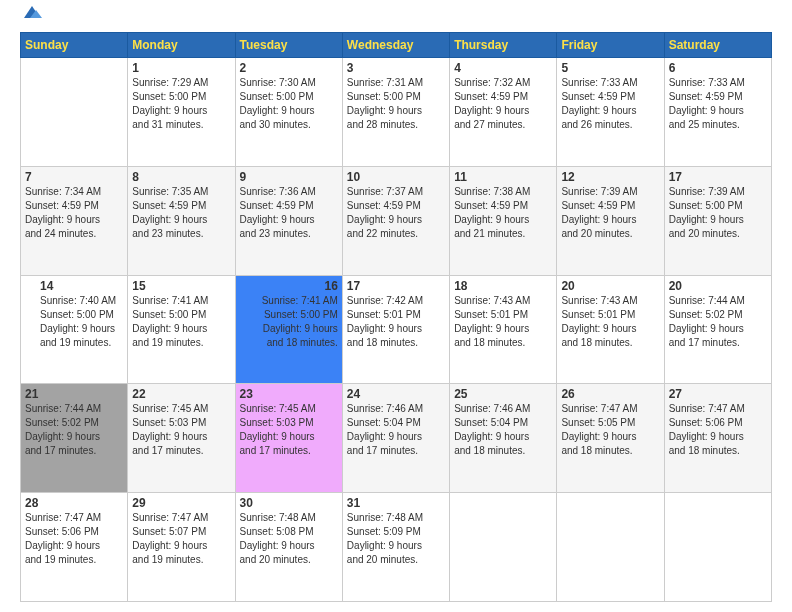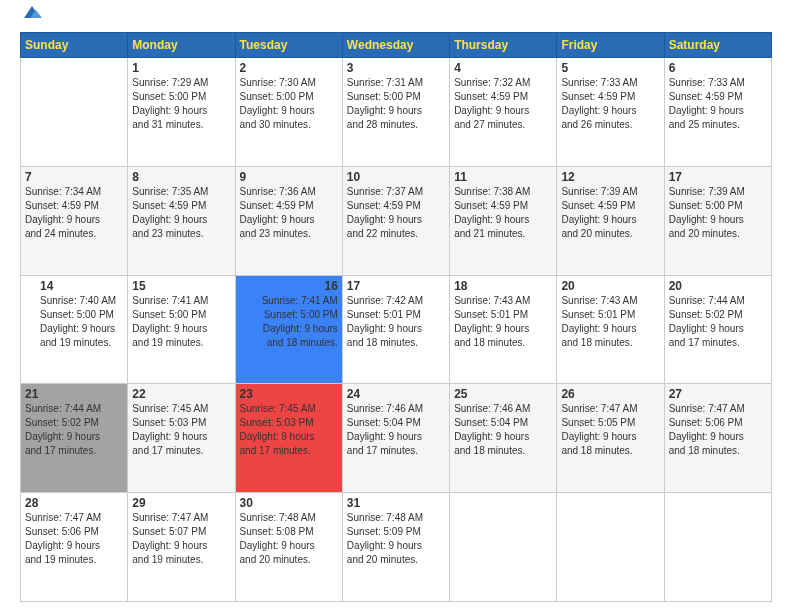--- a/index.html
+++ b/index.html
@@ -231,21 +231,21 @@
         </tr>
         <tr>
           <td style="background-color: #a3a3a3;">
             <div class="day-number">21</div>
             <div class="day-info">Sunrise: 7:44 AM<br>Sunset: 5:02 PM<br>Daylight: 9 hours<br>and 17 minutes.</div>
           </td>
           <td style="background-color: rgb(245, 245, 245);">
             <div class="day-number">22</div>
             <div class="day-info">Sunrise: 7:45 AM<br>Sunset: 5:03 PM<br>Daylight: 9 hours<br>and 17 minutes.</div>
           </td>
-          <td style="background-color: #ef4444;">
+          <td style="background-color: #f0abfc;">
             <div class="day-number">23</div>
             <div class="day-info">Sunrise: 7:45 AM<br>Sunset: 5:03 PM<br>Daylight: 9 hours<br>and 17 minutes.</div>
           </td>
           <td style="background-color: rgb(245, 245, 245);">
             <div class="day-number">24</div>
             <div class="day-info">Sunrise: 7:46 AM<br>Sunset: 5:04 PM<br>Daylight: 9 hours<br>and 17 minutes.</div>
           </td>
           <td style="background-color: rgb(245, 245, 245);">
             <div class="day-number">25</div>
             <div class="day-info">Sunrise: 7:46 AM<br>Sunset: 5:04 PM<br>Daylight: 9 hours<br>and 18 minutes.</div>

